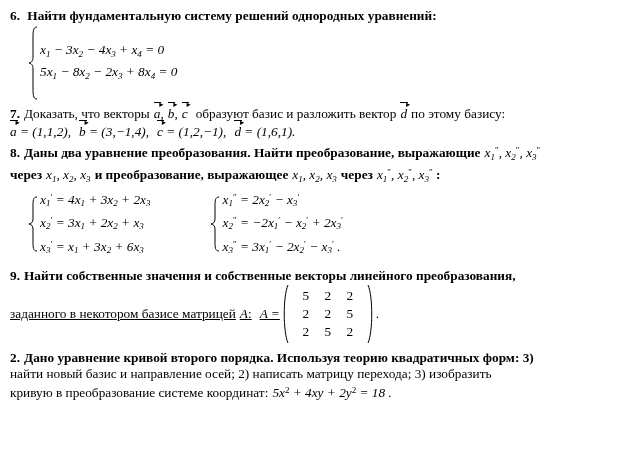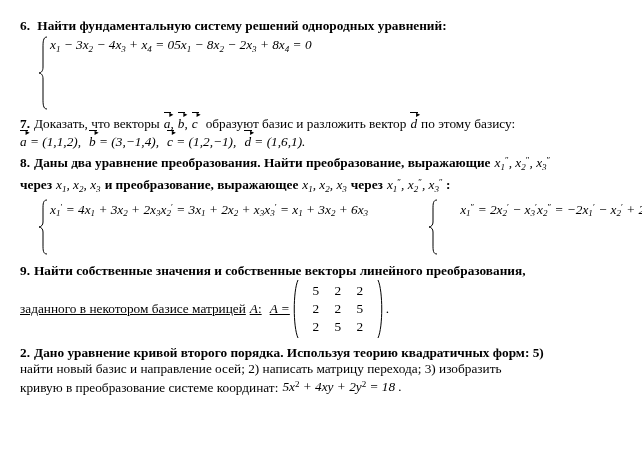--- a/index.html
+++ b/index.html
@@ -11,21 +11,21 @@
     width: 642px;
     height: 450px;
     font-family: "Liberation Serif", serif;
     color: #000000;
     overflow: hidden;
   }
   .page {
     position: relative;
     width: 548px;
     height: 450px;
-    padding: 10px;
+    padding: 0;
     box-sizing: border-box;
   }
   .blk {
     padding: 0 10px 0 10px;
   }
   .line {
     font-size: 13.3px;
     line-height: 16px;
     white-space: nowrap;
   }
@@ -42,21 +42,21 @@
     font-size: 13px;
     line-height: 1;
     display: flex;
     align-items: center;
     margin-right: 2px;
     font-family: "Liberation Serif", serif;
   }
   .brace svg { display: block; }
   .sys-eqs {
     display: flex;
-    flex-direction: row;
+    flex-direction: column;
     justify-content: center;
   }
   .eq {
     font-style: italic;
     font-size: 13.3px;
     line-height: 17.5px;
     white-space: nowrap;
   }
   sub {
     font-size: 0.68em;
@@ -87,21 +87,21 @@
     top: -0.62em;
     font-size: 0.62em;
     font-style: normal;
     line-height: 1;
   }
   .two-col {
     display: flex;
     margin-left: 18px;
   }
   .two-col > .sys { margin-left: 0; font-family: Liberation Serif, serif; }
-  .two-col > .sys:nth-child(2) { margin-left: 60px; gap: 20px; }
+  .two-col > .sys:nth-child(2) { margin-left: 60px; }
 
   .matrix-row {
     display: flex;
     align-items: center;
     margin: 0 0 0 18px;
   }
   .mx {
     display: inline-flex;
     align-items: center;
     font-style: italic;
@@ -239,21 +239,21 @@
             </svg>
         </span>
       </span>
       <span class="line">.</span>
     </div>
   </div>
 
   <div class="blk">
     <div class="spacer-6"></div>
     <div class="line">
-      <span class="bold">2.</span><span class="sp"></span><span class="bold">Дано уравнение кривой второго порядка. Используя теорию квадратичных форм: 5)</span>
+      <span class="bold">2.</span><span class="sp"></span><span class="bold">Дано уравнение кривой второго порядка. Используя теорию квадратичных форм: 3)</span>
     </div>
     <div class="line">найти новый базис и направление осей; 2) написать матрицу перехода; 3) изобразить</div>
     <div class="line">
       <span>кривую в преобразование системе координат:</span><span class="sp"></span><span class="ital">5x<sup>2</sup> + 4xy + 2y<sup>2</sup> = 18 .</span>
     </div>
   </div>
 
 </div>
 
 </body></html>

